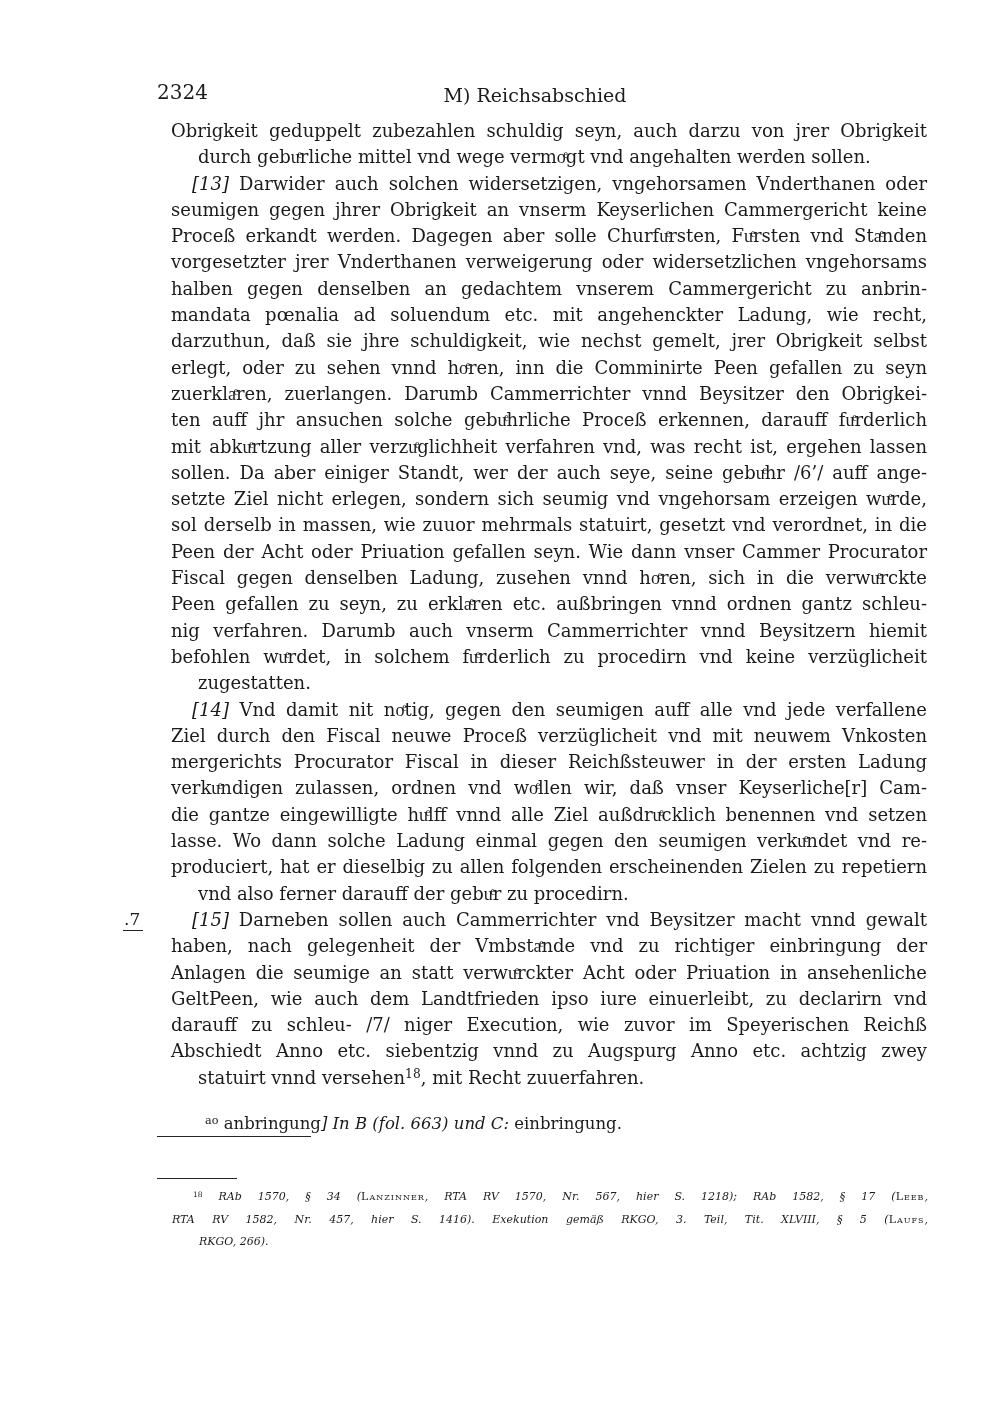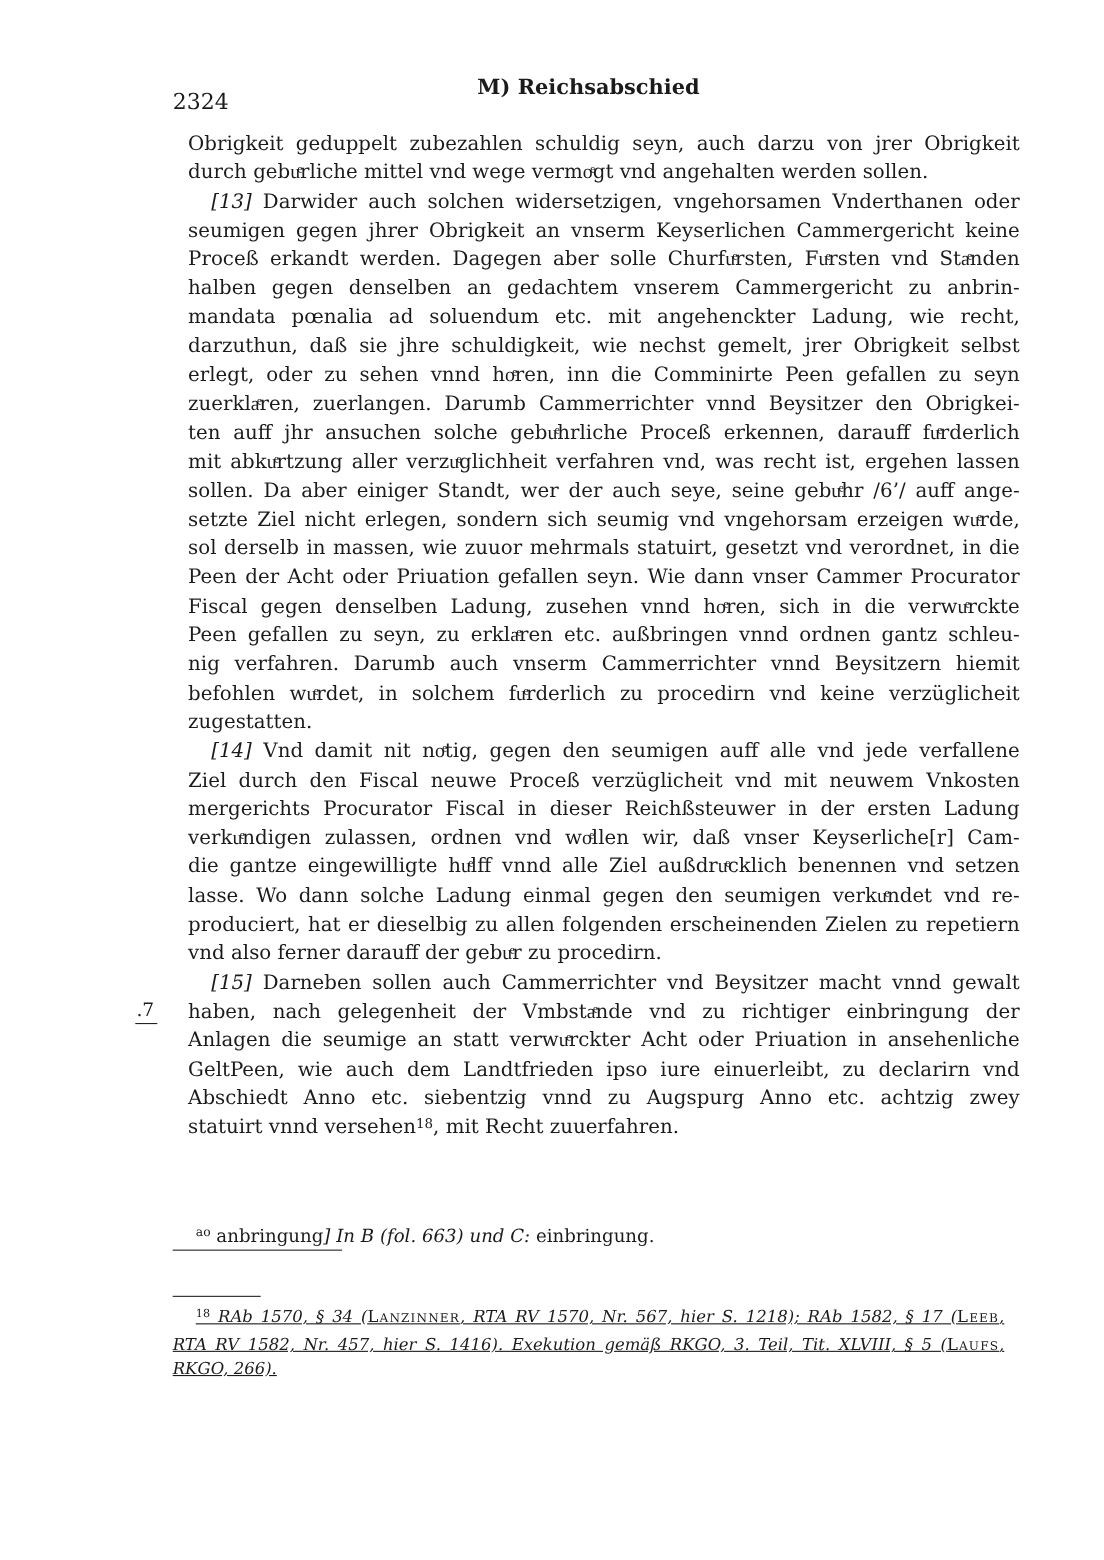--- a/index.html
+++ b/index.html
@@ -3,63 +3,64 @@
 <meta charset="utf-8">
 <style>
   html, body { margin: 0; padding: 0; background: #ffffff; }
   body { width: 1004px; height: 1418px; overflow: hidden; }
   .page {
     position: relative; width: 835px; height: 1418px; background: #ffffff;
     color: #1b1b1b;
     font-family: "DejaVu Serif", "DejaVu Sans", serif;
   }
   .pagehead-num  { position: absolute; left: 157px; top: 80px; font-size: 20px; }
-  .pagehead-title{ position: absolute; left: 157px; top: 68px; width: 756px; text-align: center; font-size: 19px; font-weight: bold; }
+  .pagehead-title{ position: absolute; left: 157px; top: 84px; width: 756px; text-align: center; font-size: 19px; }
   .bodytext {
     position: absolute; left: 171px; top: 118px; width: 756px;
     font-size: 18px; line-height: 26.3px;
   }
   .line { text-align: justify; text-align-last: justify; text-justify: inter-word; }
-  .line.last { text-align-last: left; }
+  .line.last { text-align-last: left; margin-left: 27px; }
   .line.indent { text-indent: 21px; }
   .sup { font-size: 68%; position: relative; top: -0.45em; font-style: normal; }
   .it { font-style: italic; }
   .sc { font-variant: small-caps; font-style: normal; letter-spacing: 1px; }
   .margin-note {
     position: absolute; left: 123px; top: 910px; font-size: 17px;
     border-bottom: 1.5px solid #222; padding: 0 3px 1px 1px; line-height: 19px;
   }
   .fnrule { position: absolute; border-top: 1.6px solid #232323; height: 0; }
   .fnrule1 { left: 157px; top: 1136px; width: 154px; }
   .fnrule2 { left: 157px; top: 1178px; width: 80px; }
   .fn-app {
     position: absolute; left: 157px; top: 1113px; width: 756px;
     font-size: 16.5px; line-height: 21px;
   }
   .fn-comm {
-    position: absolute; left: 157px; top: 1186px; width: 756px;
-    font-size: 15px; line-height: 22px; text-decoration: underline;
+    position: absolute; left: 172px; top: 1186px; width: 756px;
+    font-size: 11px; line-height: 22px;
   }
 </style>
 </head>
 <body>
 
 <div class="page">
   <div class="pagehead-num">2324</div>
   <div class="pagehead-title">M) Reichsabschied</div>
   <div class="margin-note">.7</div>
   <div class="bodytext">
       <div>
         <div class="line"><span>Obrigkeit geduppelt zubezahlen schuldig seyn, auch darzu von jrer Obrigkeit</span></div>
         <div class="line last"><span>durch gebuͤrliche mittel vnd wege vermoͤgt vnd angehalten werden sollen.</span></div>
       </div>
       <div>
         <div class="line indent"><span class="it">[13]</span><span> Darwider auch solchen widersetzigen, vngehorsamen Vnderthanen oder</span></div>
         <div class="line"><span>seumigen gegen jhrer Obrigkeit an vnserm Keyserlichen Cammergericht keine</span></div>
         <div class="line"><span>Proceß erkandt werden. Dagegen aber solle Churfuͤrsten, Fuͤrsten vnd Staͤnden</span></div>
+        <div class="line"><span>vorgesetzter jrer Vnderthanen verweigerung oder widersetzlichen vngehorsams</span></div>
         <div class="line"><span>halben gegen denselben an gedachtem vnserem Cammergericht zu anbrin-</span></div>
         <div class="line"><span>mandata pœnalia ad soluendum etc. mit angehenckter Ladung, wie recht,</span></div>
         <div class="line"><span>darzuthun, daß sie jhre schuldigkeit, wie nechst gemelt, jrer Obrigkeit selbst</span></div>
         <div class="line"><span>erlegt, oder zu sehen vnnd hoͤren, inn die Comminirte Peen gefallen zu seyn</span></div>
         <div class="line"><span>zuerklaͤren, zuerlangen. Darumb Cammerrichter vnnd Beysitzer den Obrigkei-</span></div>
         <div class="line"><span>ten auff jhr ansuchen solche gebuͤhrliche Proceß erkennen, darauff fuͤrderlich</span></div>
         <div class="line"><span>mit abkuͤrtzung aller verzuͤglichheit verfahren vnd, was recht ist, ergehen lassen</span></div>
         <div class="line"><span>sollen. Da aber einiger Standt, wer der auch seye, seine gebuͤhr /6’/ auff ange-</span></div>
         <div class="line"><span>setzte Ziel nicht erlegen, sondern sich seumig vnd vngehorsam erzeigen wuͤrde,</span></div>
         <div class="line"><span>sol derselb in massen, wie zuuor mehrmals statuirt, gesetzt vnd verordnet, in die</span></div>
@@ -78,20 +79,21 @@
         <div class="line"><span>die gantze eingewilligte huͤlff vnnd alle Ziel außdruͤcklich benennen vnd setzen</span></div>
         <div class="line"><span>lasse. Wo dann solche Ladung einmal gegen den seumigen verkuͤndet vnd re-</span></div>
         <div class="line"><span>produciert, hat er dieselbig zu allen folgenden erscheinenden Zielen zu repetiern</span></div>
         <div class="line last"><span>vnd also ferner darauff der gebuͤr zu procedirn.</span></div>
       </div>
       <div>
         <div class="line indent"><span class="it">[15]</span><span> Darneben sollen auch Cammerrichter vnd Beysitzer macht vnnd gewalt</span></div>
         <div class="line"><span>haben, nach gelegenheit der Vmbstaͤnde vnd zu richtiger einbringung der</span></div>
         <div class="line"><span>Anlagen die seumige an statt verwuͤrckter Acht oder Priuation in ansehenliche</span></div>
         <div class="line"><span>GeltPeen, wie auch dem Landtfrieden ipso iure einuerleibt, zu declarirn vnd</span></div>
+        <div class="line"><span>darauff zu schleu- /7/ niger Execution, wie zuvor im Speyerischen Reichß</span></div>
         <div class="line"><span>Abschiedt Anno etc. siebentzig vnnd zu Augspurg Anno etc. achtzig zwey</span></div>
         <div class="line last"><span>statuirt vnnd versehen</span><span class="sup">18</span><span>, mit Recht zuuerfahren.</span></div>
       </div>
     </div>
   <div class="fnrule fnrule1"></div>
   <div class="fn-app">
       <div class="line last indent"><span class="sup">ao</span><span> anbringung</span><span class="it">] In B (fol. 663) und C:</span><span> einbringung.</span></div>
     </div>
   <div class="fnrule fnrule2"></div>
   <div class="fn-comm">

